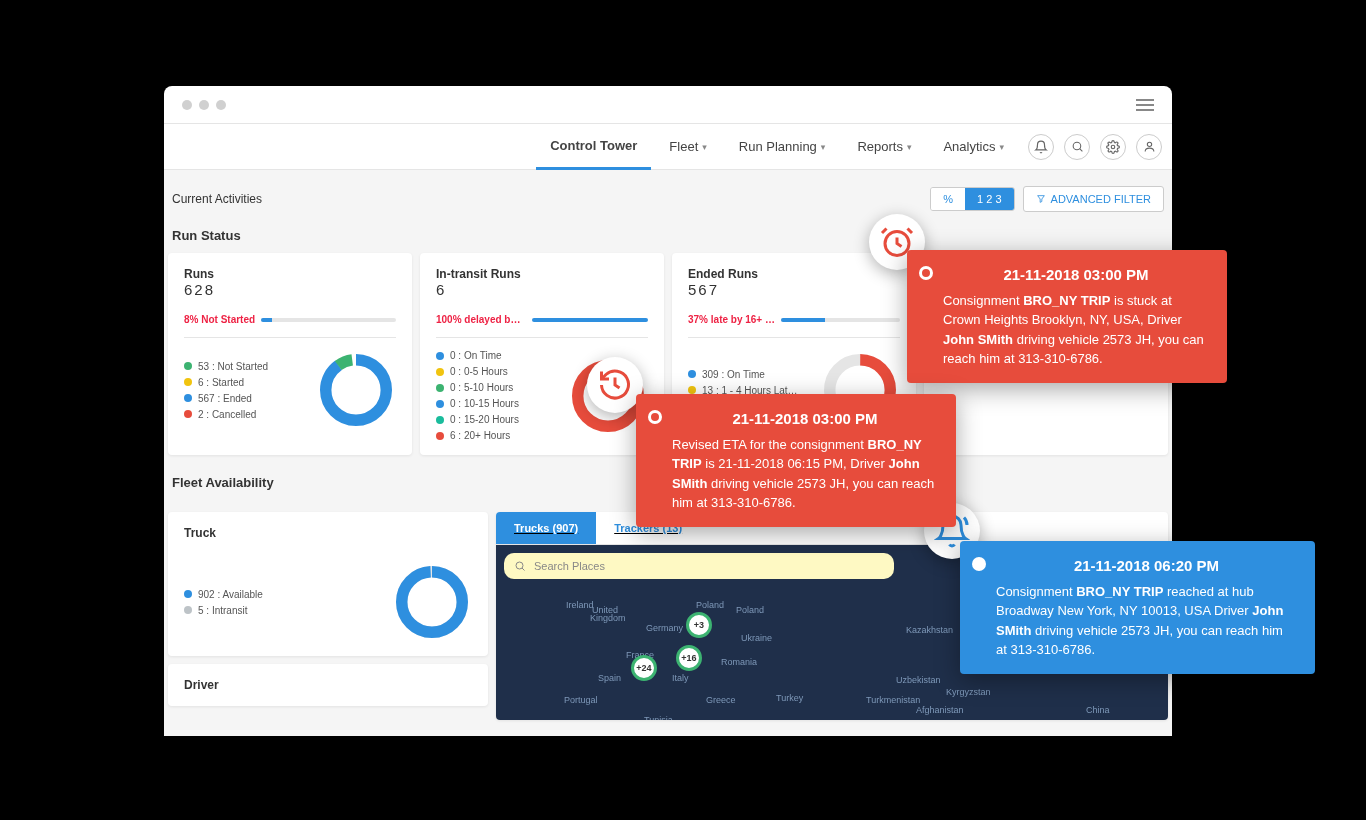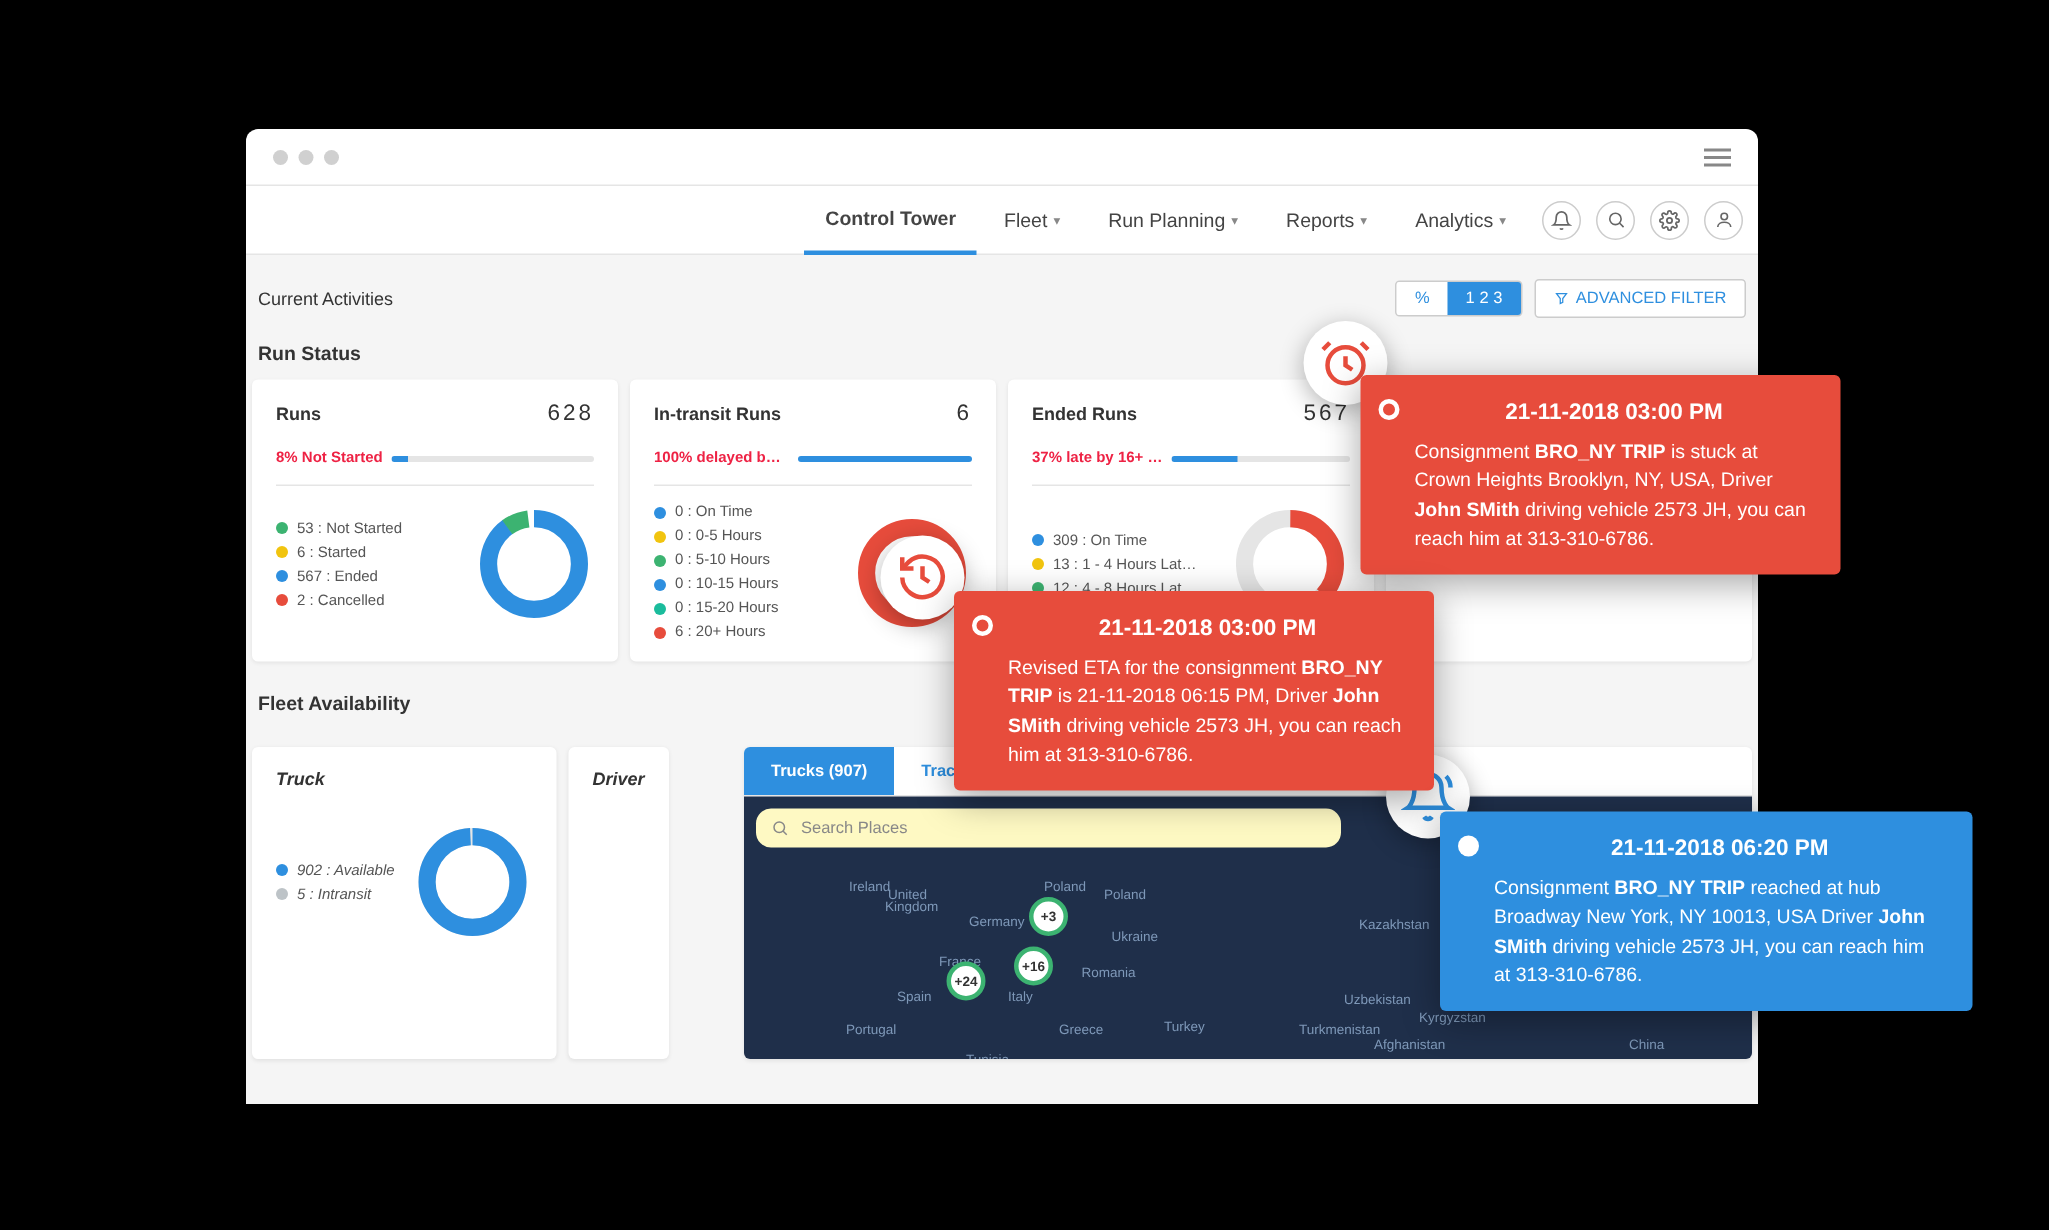--- a/index.html
+++ b/index.html
@@ -18,38 +18,38 @@
 .content { background: #f5f5f5; padding: 12px 4px; height: calc(100% - 84px); overflow: hidden; }
 .section-header { display: flex; align-items: center; padding: 4px 4px 10px; }
 .section-title { font-size: 12px; font-weight: 400; color: #333; }
 .toggle-group { margin-left: auto; display: flex; border: 1px solid #ccc; border-radius: 3px; overflow: hidden; }
 .toggle-btn { padding: 5px 12px; font-size: 11px; color: #2e8fdf; background: #fff; cursor: pointer; }
 .toggle-btn.active { background: #2e8fdf; color: #fff; }
 .adv-filter { margin-left: 8px; padding: 6px 12px; font-size: 11px; color: #2e8fdf; border: 1px solid #ccc; border-radius: 3px; background: #fff; cursor: pointer; display: flex; align-items: center; gap: 5px; justify-content: space-between; }
 .subtitle { font-size: 13px; font-weight: 600; color: #333; padding: 6px 4px 10px; }
 .cards-row { display: flex; gap: 8px; }
 .card { background: #fff; border-radius: 4px; box-shadow: 0 1px 3px rgba(0,0,0,0.08); padding: 14px 16px; flex: 1; }
-.card-head { display: flex; justify-content: space-between; align-items: baseline; }
+.card-head { display: flex; justify-content: space-between; align-items: baseline; flex-direction: column; }
 .card-title { font-size: 12px; font-weight: 600; color: #333; }
 .card-count { font-size: 15px; letter-spacing: 2px; color: #333; font-weight: 500; }
 .progress-line { display: flex; align-items: center; gap: 6px; margin-top: 16px; }
 .progress-label { font-size: 10px; color: #e24; font-weight: 600; white-space: nowrap; overflow: hidden; text-overflow: ellipsis; max-width: 90px; }
 .progress-bar { flex: 1; height: 4px; background: #e5e5e5; border-radius: 2px; overflow: hidden; }
 .progress-fill { height: 100%; background: #2e8fdf; }
 hr.divider { border: none; border-top: 1px solid #e5e5e5; margin: 12px 0; }
 .card-body { display: flex; align-items: center; gap: 12px; }
 .legend { display: flex; flex-direction: column; gap: 5px; font-size: 10px; color: #555; }
 .legend-row { display: flex; align-items: center; gap: 6px; }
 .legend-dot { width: 8px; height: 8px; border-radius: 50%; }
 .donut { width: 80px; height: 80px; }
 .fleet-row { display: flex; gap: 8px; margin-top: 12px; }
-.fleet-left { width: 320px; display: flex; flex-direction: row; gap: 8px; font-style: italic; }
+.fleet-left { width: 320px; display: flex; flex-direction: column; gap: 8px; }
 .fleet-card { background: #fff; border-radius: 4px; box-shadow: 0 1px 3px rgba(0,0,0,0.08); padding: 14px 16px; }
 .fleet-map-wrap { flex: 1; background: #fff; border-radius: 4px; box-shadow: 0 1px 3px rgba(0,0,0,0.08); overflow: hidden; display: flex; flex-direction: column; }
-.tabs { display: flex; border-bottom: 1px solid #e5e5e5; }
+.tabs { display: flex; border-bottom: 1px solid #e5e5e5; text-decoration: underline; }
 .tab { padding: 10px 18px; font-size: 11px; font-weight: 600; cursor: pointer; }
 .tab.active { background: #2e8fdf; color: #fff; }
 .tab.inactive { color: #2e8fdf; background: #fff; }
 .map-area { flex: 1; background: #1f2f4a; position: relative; min-height: 175px; }
 .search-places { position: absolute; top: 8px; left: 8px; width: 390px; background: #fef9c3; border-radius: 10px; padding: 7px 10px; display: flex; align-items: center; gap: 8px; font-size: 11px; color: #888; }
 .map-label { position: absolute; font-size: 9px; color: #7e98b8; }
 .map-badge { position: absolute; width: 26px; height: 26px; border-radius: 50%; background: #fff; border: 3px solid #3cb371; display: flex; align-items: center; justify-content: center; font-size: 9px; font-weight: 700; color: #333; }
 
 
 .alert { position: absolute; background: #e74c3c; color: #fff; padding: 14px 18px 14px 36px; border-radius: 4px; font-size: 13px; line-height: 1.5; box-shadow: 0 6px 24px rgba(0,0,0,0.35); }

